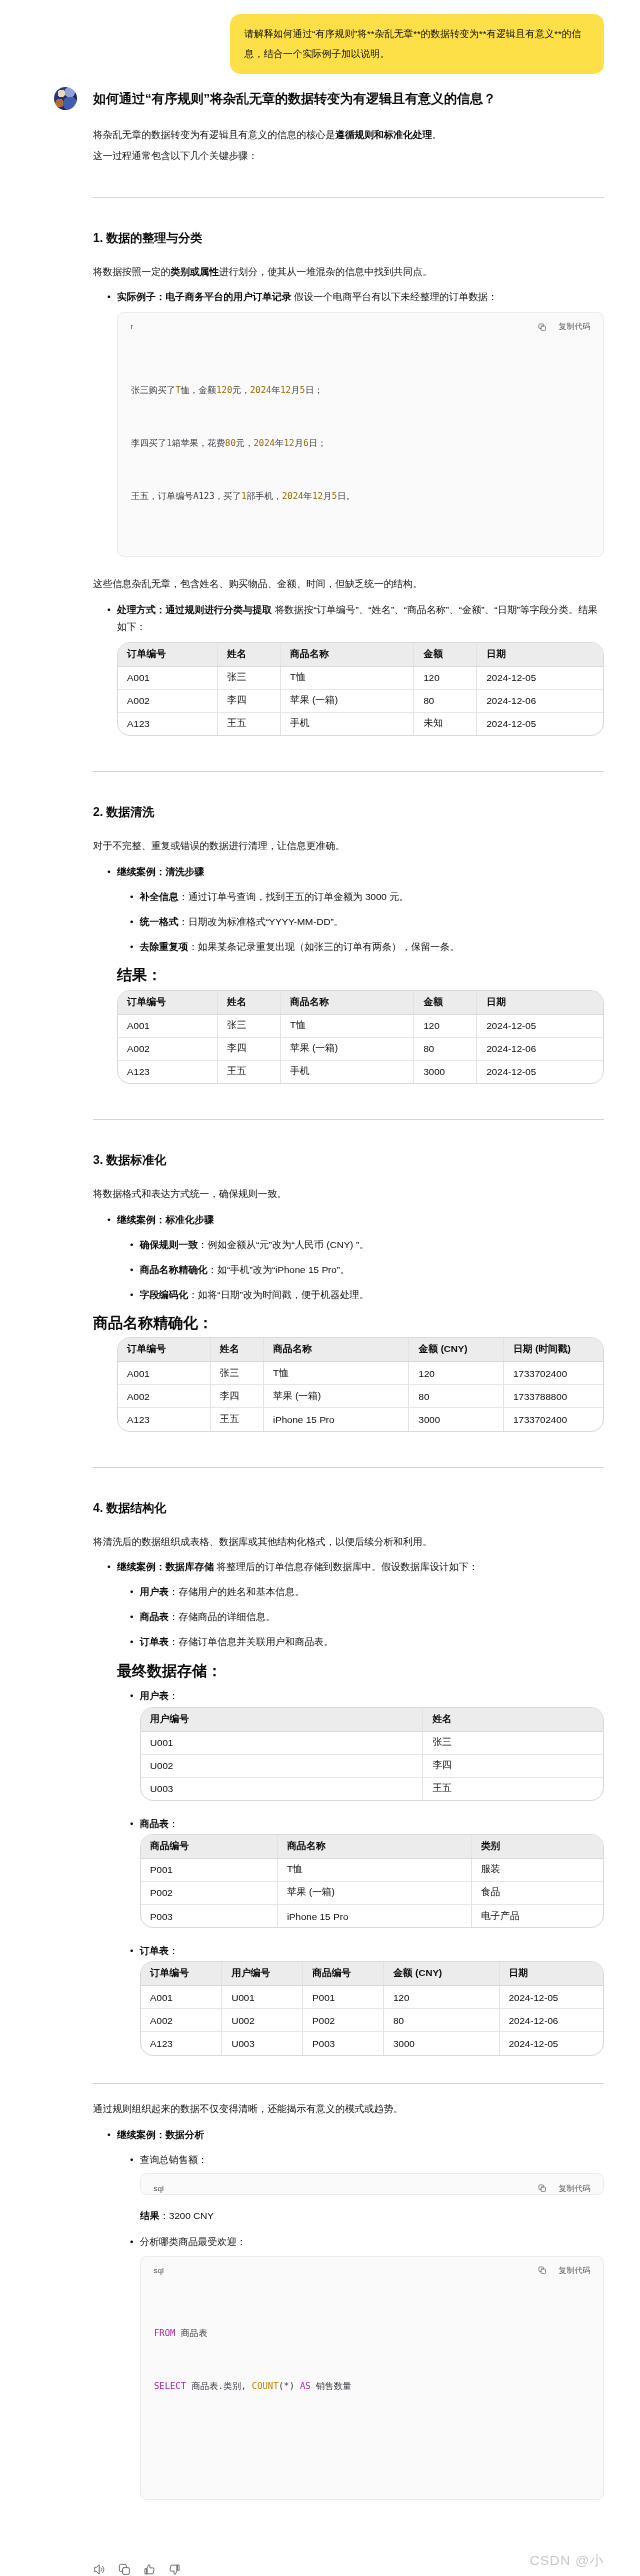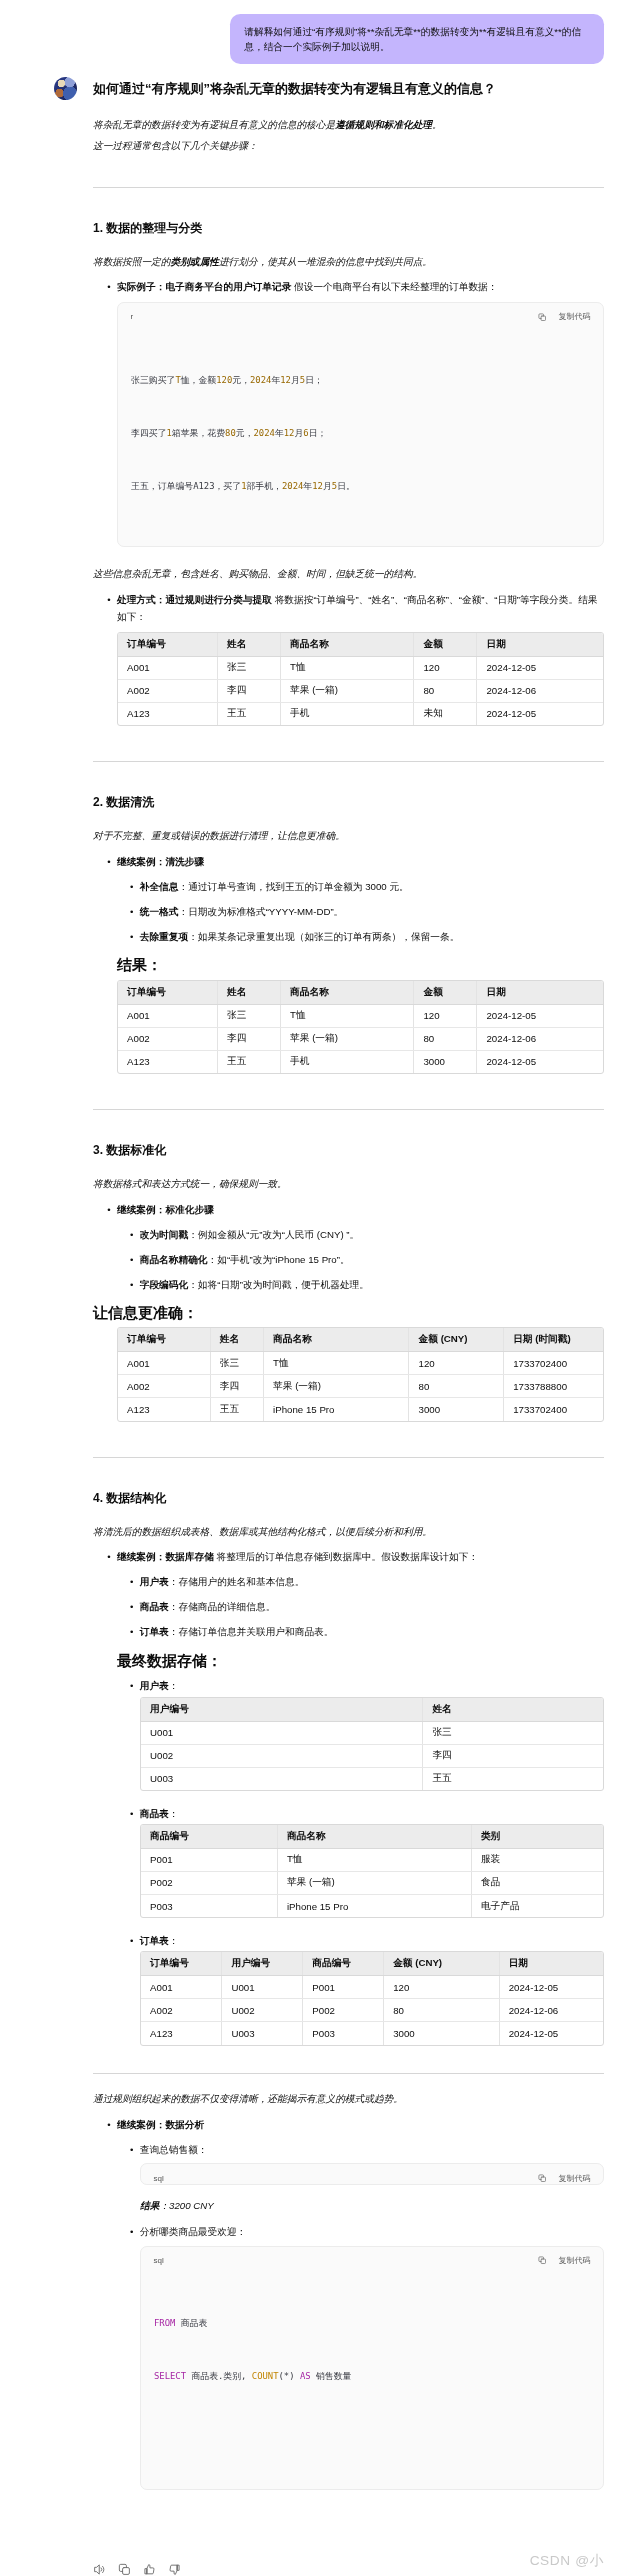--- a/index.html
+++ b/index.html
@@ -1,34 +1,34 @@
 <!DOCTYPE html>
 <html style="font-size:9.1px"><head>
 <meta charset="utf-8">
 <style>
   * { box-sizing: border-box; margin: 0; padding: 0; }
   body { background: #ffffff; font-family: "Liberation Sans", sans-serif; }
   .page { position: relative; width: 641px; height: 2576px; background: #fff; overflow: hidden; color: #0d0d0d; }
 
   .bubble { margin: 14.3px 37px 0 auto; max-width: 374px; width: fit-content;
-    background: #c4b5fd; border-radius: 10.3px; padding: 9.7px 14.3px;
-    font-size: 9.7px; line-height: 15px; color: #0d0d0d; }
+    background: #fde047; border-radius: 10.3px; padding: 9.7px 14.3px;
+    font-size: 9.7px; line-height: 20px; color: #0d0d0d; }
 
   .asst-row { display: flex; align-items: center; margin: 13.7px 37px 0 54px; }
   .avatar { width: 23px; height: 23px; border-radius: 50%; flex: none;
     background:
       radial-gradient(circle at 32% 28%, #e8d9b8 0 16%, rgba(0,0,0,0) 17%),
       radial-gradient(circle at 68% 22%, #8fa0d8 0 22%, rgba(0,0,0,0) 23%),
       radial-gradient(circle at 70% 72%, #3f5fae 0 30%, rgba(0,0,0,0) 31%),
       radial-gradient(circle at 25% 70%, #b06a3a 0 18%, rgba(0,0,0,0) 19%),
       linear-gradient(135deg, #2e3f8f, #151d4e); }
   .title { font-size: 13px; font-weight: 700; margin-left: 16px; line-height: 23px; }
 
   .content { margin: 0 37px 0 93px; width: 511px; }
-  .p { font-size: 9.7px; line-height: 15.4px; margin-top: 17px; font-style: italic; }
+  .p { font-size: 9.7px; line-height: 15.4px; margin-top: 17px; }
   .p.tight { margin-top: 5.7px; }
   hr { border: none; border-top: 0.6px solid #d6d6d6; margin-top: 33px; }
   h3.sec { font-size: 12px; line-height: 17px; font-weight: 700; margin-top: 32px; }
 
   .li { display: flex; font-size: 9.7px; line-height: 17px; margin-top: 9.1px; }
   .li .mark { width: 9.7px; flex: none; }
   .li .bd { flex: 1; }
   .lvl1 { margin-left: 14.3px; }
   .lvl2 { margin-left: 37px; margin-top: 8px; }
   .label { font-size: 15px; line-height: 15.4px; font-weight: 700; margin-left: 24px; margin-top: 12.6px; }
@@ -42,21 +42,21 @@
   .code-lang { font-size: 8px; color: #555; }
   .copy-btn { display: inline-flex; align-items: center; gap: 12px; background: none; border: none;
     font-family: "Liberation Sans", sans-serif; font-size: 8px; color: #595959; cursor: pointer; }
   .copy-btn svg { width: 8.6px; height: 8.6px; fill: none; stroke: #595959; stroke-width: 1.8; stroke-linecap: round; stroke-linejoin: round; }
   .code-body { padding: 13.7px 13px 15px; font-family: "DejaVu Sans Mono", monospace;
     font-size: 8.9px; line-height: 17.7px; color: #383a42; white-space: pre; }
   .c-n { color: #986801; }
   .c-k { color: #a626a4; }
   .c-f { color: #c18401; }
 
-  .tblwrap { border: 0.6px solid #d9d9d9; border-radius: 3px; overflow: hidden; margin-top: 6.9px; background: #fff; }
+  .tblwrap { border: 0.6px solid #d9d9d9; border-radius: 13px; overflow: hidden; margin-top: 6.9px; background: #fff; }
   .tblwrap.nt { margin-top: 2.3px; }
   table { width: 100%; border-collapse: collapse; font-size: 9.7px; color: #0d0d0d; }
   th { background: #ececec; font-weight: 700; text-align: left; height: 23.4px; padding: 0 9.1px; border-bottom: 0.6px solid #d9d9d9; }
   td { height: 23px; padding: 0 9.1px; border-bottom: 0.6px solid #e7e7e7; }
   th + th, td + td { border-left: 0.6px solid #e3e3e3; }
   tbody tr:last-child td { border-bottom: none; }
 
   .footer-actions { position: absolute; left: 93px; top: 2563px; display: flex; gap: 12px; }
   .footer-actions button { background: none; border: none; cursor: pointer; padding: 0; }
   .footer-actions svg { width: 13px; height: 13px; fill: none; stroke: #6b6b6b; stroke-width: 1.7; stroke-linecap: round; stroke-linejoin: round; }
@@ -230,31 +230,31 @@
     <hr style="margin-top:35px">
 
     <h3 class="sec">3. 数据标准化</h3>
     <p class="p">将数据格式和表达方式统一，确保规则一致。</p>
     <div class="li lvl1">
       <span class="mark">•</span>
       <span class="bd"><b>继续案例：标准化步骤</b></span>
     </div>
     <div class="li lvl2">
         <span class="mark">•</span>
-        <span class="bd"><b>改为时间戳</b><span>：例如金额从“元”改为“人民币 (CNY) ”。</span></span>
+        <span class="bd"><b>确保规则一致</b><span>：例如金额从“元”改为“人民币 (CNY) ”。</span></span>
       </div>
     <div class="li lvl2">
         <span class="mark">•</span>
         <span class="bd"><b>商品名称精确化</b><span>：如“手机”改为“iPhone 15 Pro”。</span></span>
       </div>
     <div class="li lvl2">
         <span class="mark">•</span>
         <span class="bd"><b>字段编码化</b><span>：如将“日期”改为时间戳，便于机器处理。</span></span>
       </div>
-    <p class="label" style="margin-left:0">让信息更准确：</p>
+    <p class="label" style="margin-left:0">商品名称精确化：</p>
 
     <div class="tblwrap ind1">
       <table>
         <colgroup>
             <col style="width:19%">
             <col style="width:11%">
             <col style="width:30%">
             <col style="width:19.5%">
             <col style="width:20.5%">
           </colgroup>

